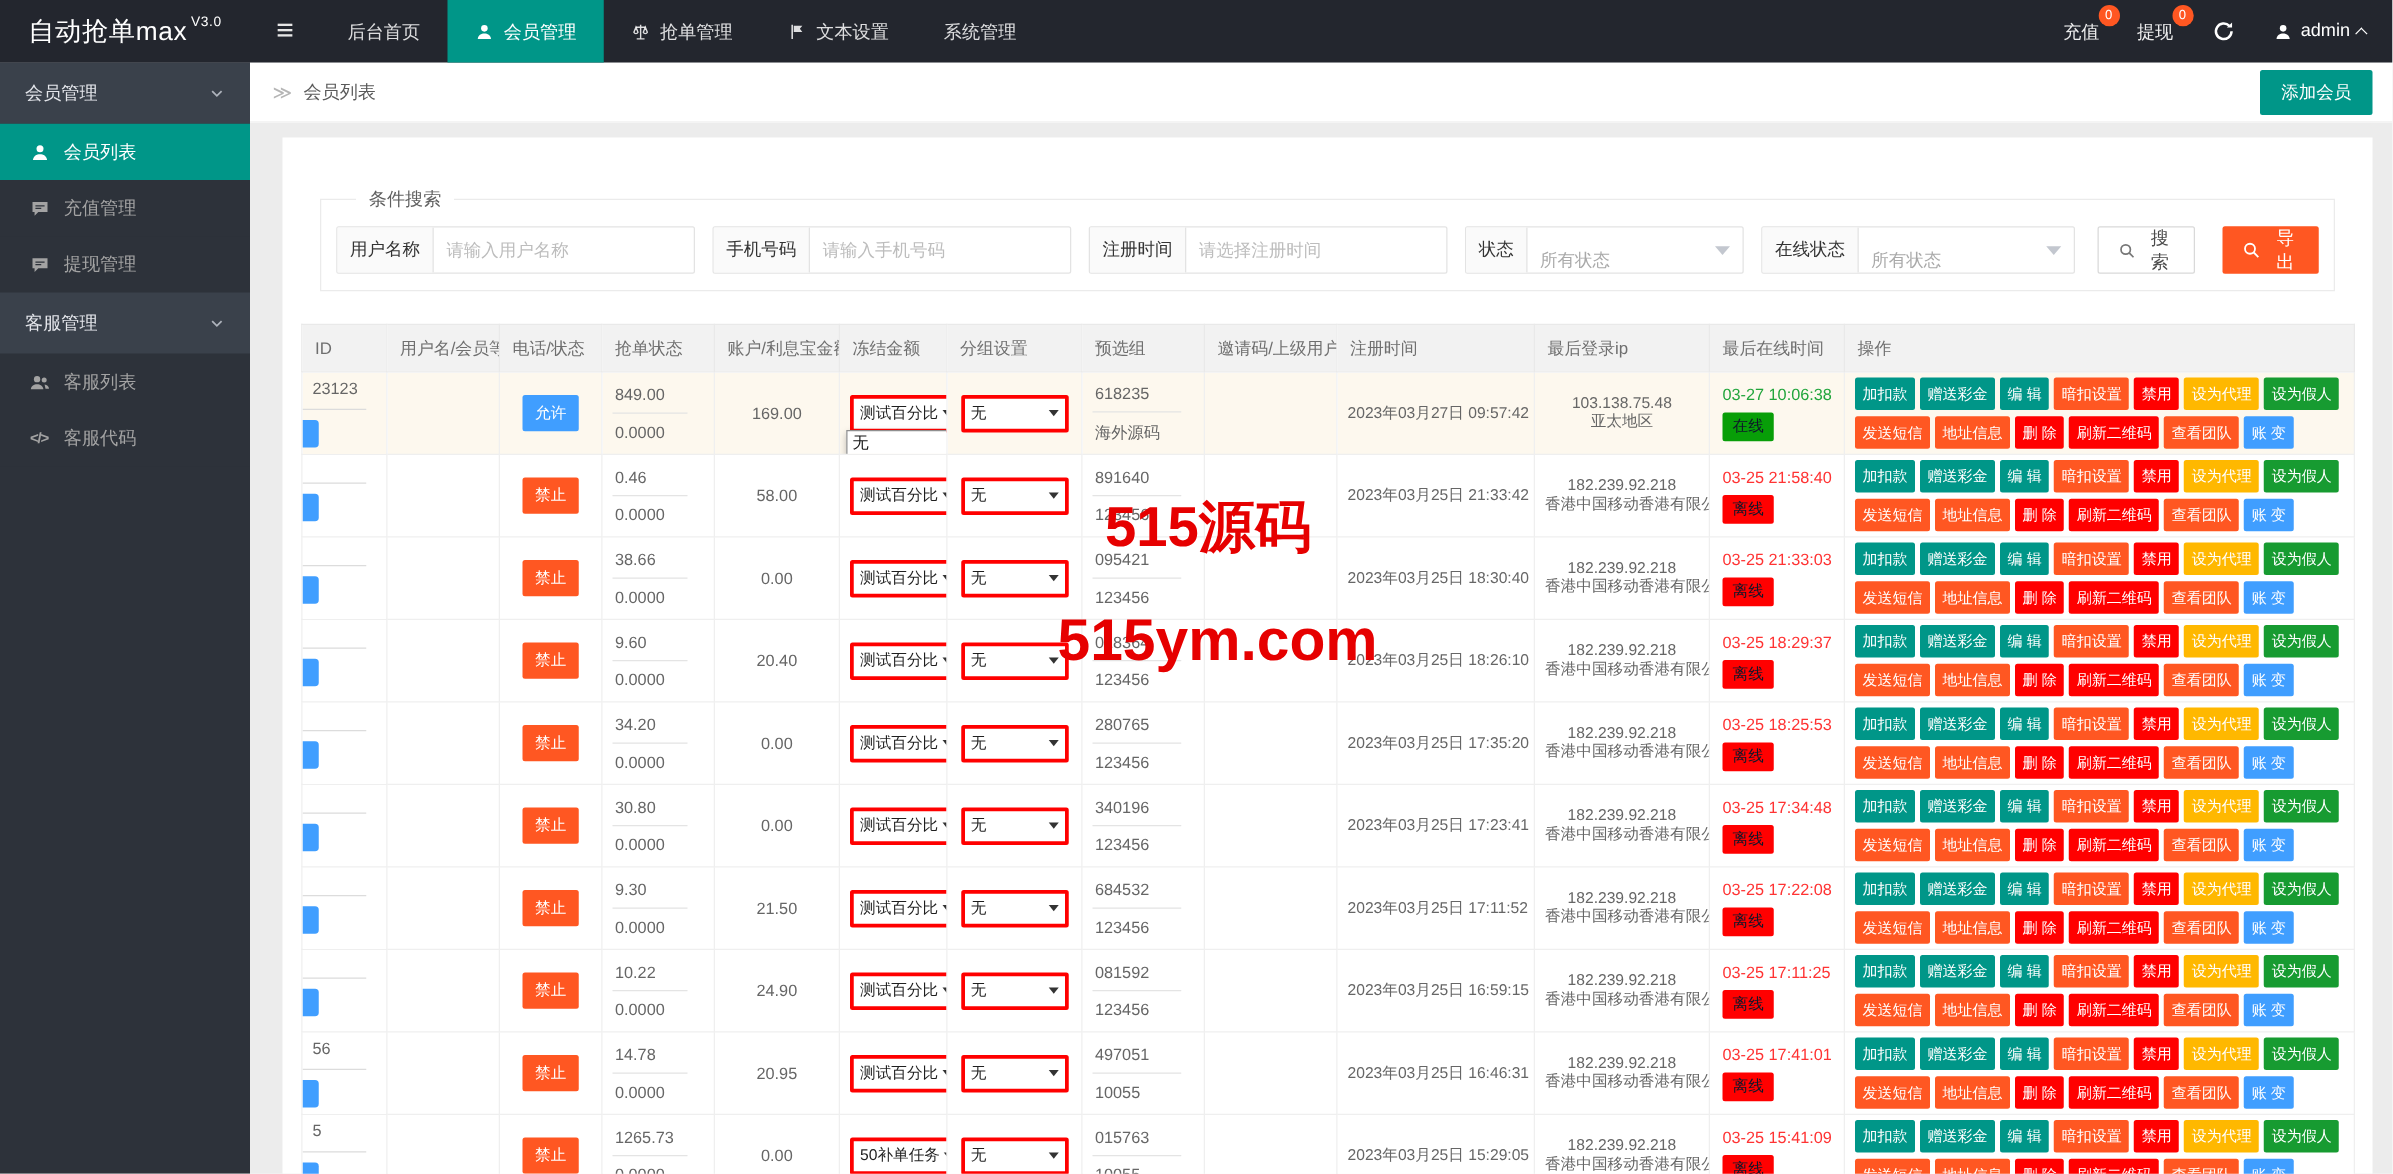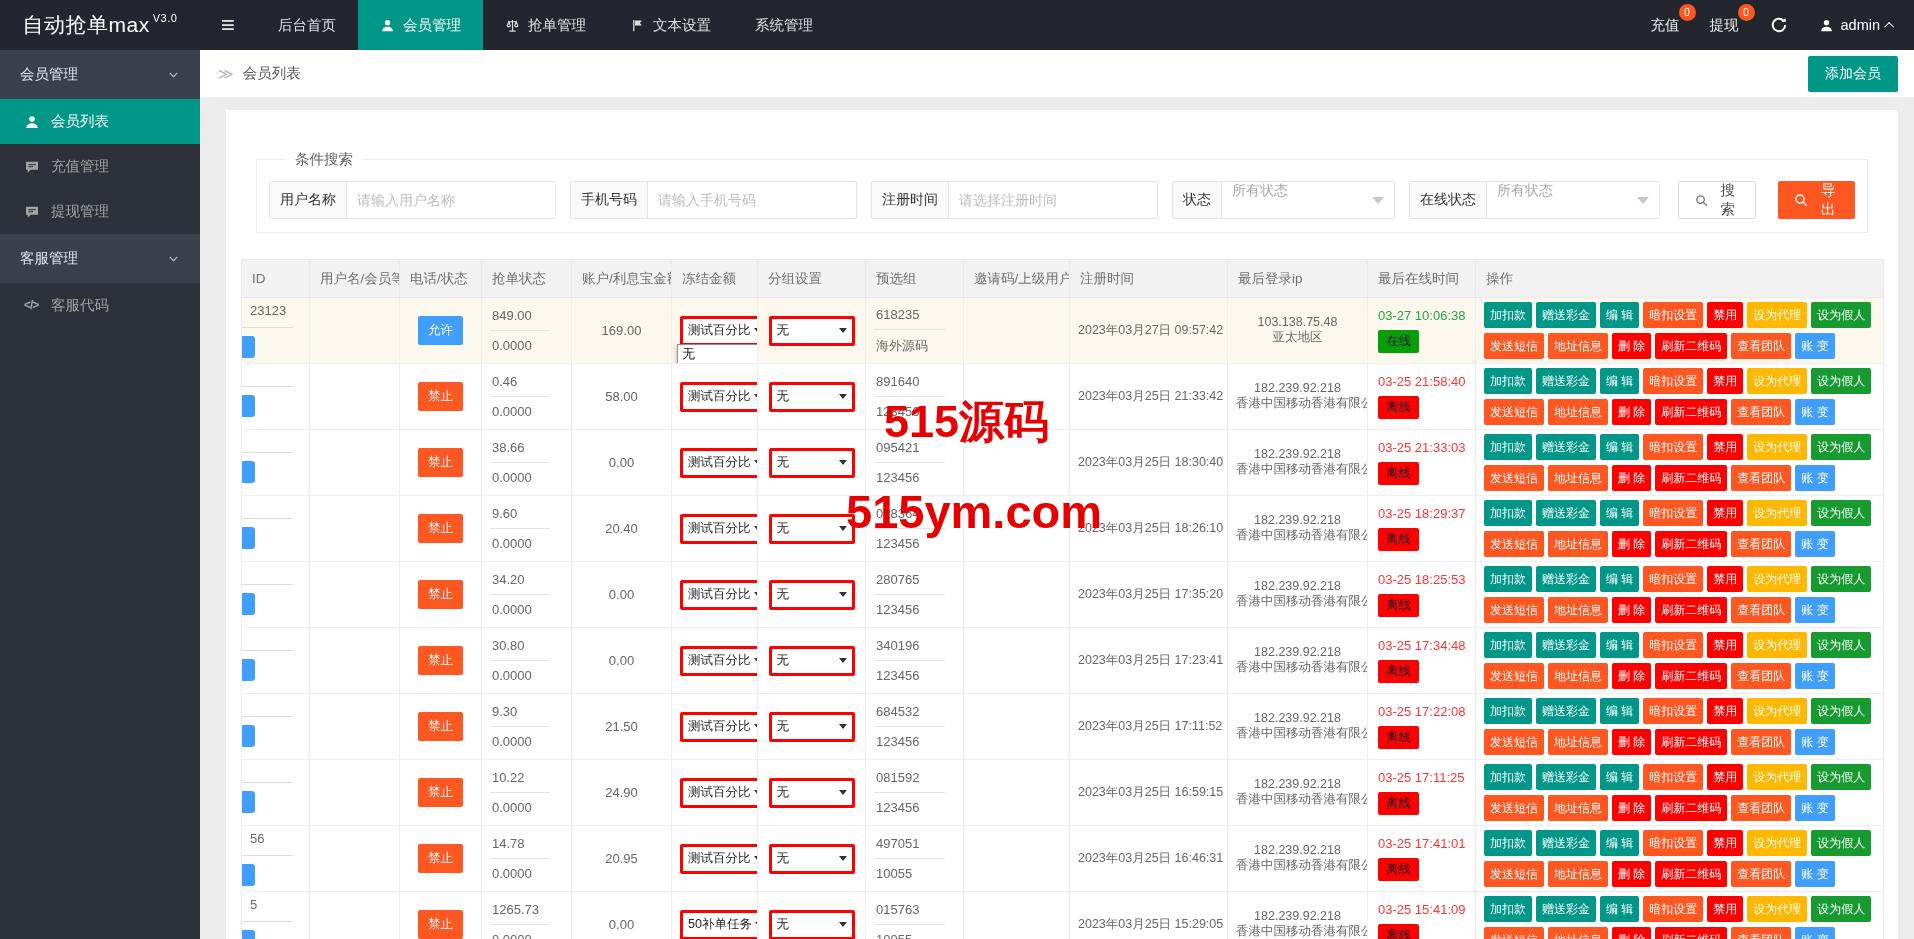--- a/index.html
+++ b/index.html
@@ -43,21 +43,21 @@
   
   .main{position:absolute;left:200px;top:98px;right:0;bottom:0;padding:12px 16px 0 26px}
   .card{background:#fff;height:100%;padding:40px 15px 0 15px;position:relative}
   fieldset.search-set{border:1px solid #ebebeb;margin:0 15px;padding:9px 12px 13px}
   fieldset.search-set legend{font-size:14.5px;color:#5f5f5f;padding:0 10px;margin-left:16px}
   .form-row{display:flex;align-items:center;gap:14px;margin-top:3px}
   .group{display:flex;border:1px solid #e3e3e3;border-radius:2px;height:38px;background:#fff}
   .group .glabel{background:#fafafa;border-right:1px solid #e3e3e3;display:flex;align-items:center;padding:0 10px;font-size:14px;color:#333;white-space:nowrap}
   .group input{border:none;outline:none;padding:0 10px;font-size:14px;width:208px;color:#333;background:transparent}
   .group input::placeholder{color:#bdbdbd}
-  .group .gval{width:172px;display:flex;align-items:flex-start;padding:0 10px;font-size:14px;color:#a9a9a9;position:relative}
+  .group .gval{width:172px;display:flex;align-items:flex-end;padding:0 10px;font-size:14px;color:#a9a9a9;position:relative}
   .tri{width:0;height:0;border-left:6px solid transparent;border-right:6px solid transparent;border-top:7px solid #c3c7cf;position:absolute;right:10px;top:15px}
   .search-btn{height:38px;padding:0 15px;background:#fff;border:1px solid #d9d9d9;border-radius:2px;font-size:14.5px;color:#4a4a4a;display:flex;align-items:center;gap:7px;cursor:pointer;margin-left:4px}
   .search-btn .ic{width:15px;height:15px;color:#777}
   .search-btn .ic svg{width:15px;height:15px}
   .export-btn{height:38px;padding:12px 15px;background:#ff5722;border:none;border-radius:2px;font-size:14.5px;color:#fff;display:flex;align-items:center;gap:8px;cursor:pointer;margin-left:8px}
   .export-btn .ic{width:16px;height:16px;color:#fff}
   .export-btn .ic svg{width:16px;height:16px}
   
   table.members{border-collapse:collapse;table-layout:fixed;width:100%;margin-top:26px}
   table.members th{background:#f2f2f2;font-weight:normal;font-size:13.5px;color:#6f6f6f;height:38px;border:1px solid #e9e9e9;text-align:left;padding:0 10px;white-space:nowrap;overflow:hidden}
@@ -194,20 +194,31 @@
       <span>提现管理</span>
     </div>
     <div class="side-header">
       <span>客服管理</span>
       <span class="chev"><svg viewBox="0 0 24 24" fill="none" stroke="currentColor" stroke-width="2.6">
           <path d="M5 9l7 7 7-7"></path>
         </svg></span>
     </div>
     <div class="side-item">
       <span class="ic">
+        <svg viewBox="0 0 24 24" fill="currentColor">
+          <circle cx="8.5" cy="8" r="3.8"></circle>
+          <path d="M1 20c.4-4.2 3.8-6 7.5-6s7.1 1.8 7.5 6z"></path>
+          <circle cx="17" cy="9" r="3"></circle>
+          <path d="M17.5 14.5c2.8.4 5 2 5.3 5h-4.2z"></path>
+        </svg>
+      </span>
+      <span>客服列表</span>
+    </div>
+    <div class="side-item">
+      <span class="ic">
         <span class="codeicon">&lt;/&gt;</span>
       </span>
       <span>客服代码</span>
     </div>
   </aside>
 
 <div class="topbar2">
   <div class="crumb">
     <span class="arr">≫</span>
     <span class="lbl">会员列表</span>

